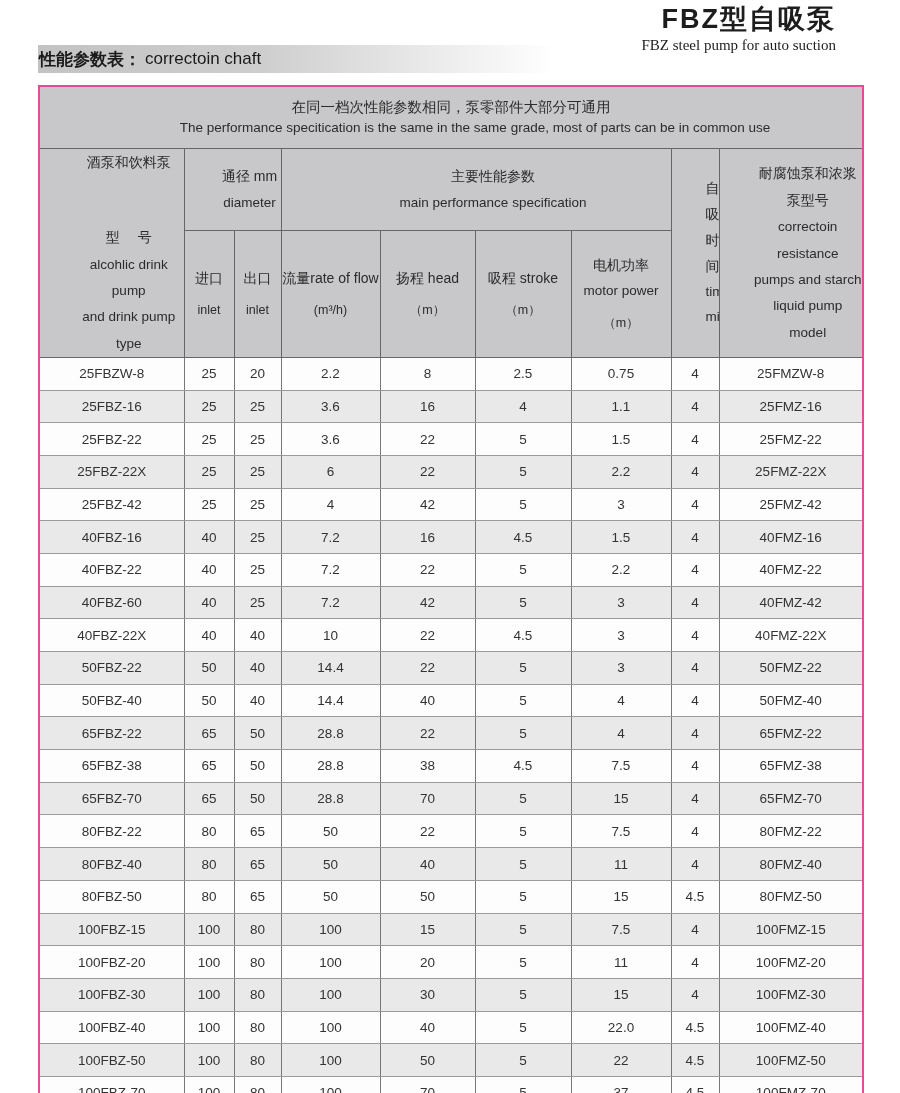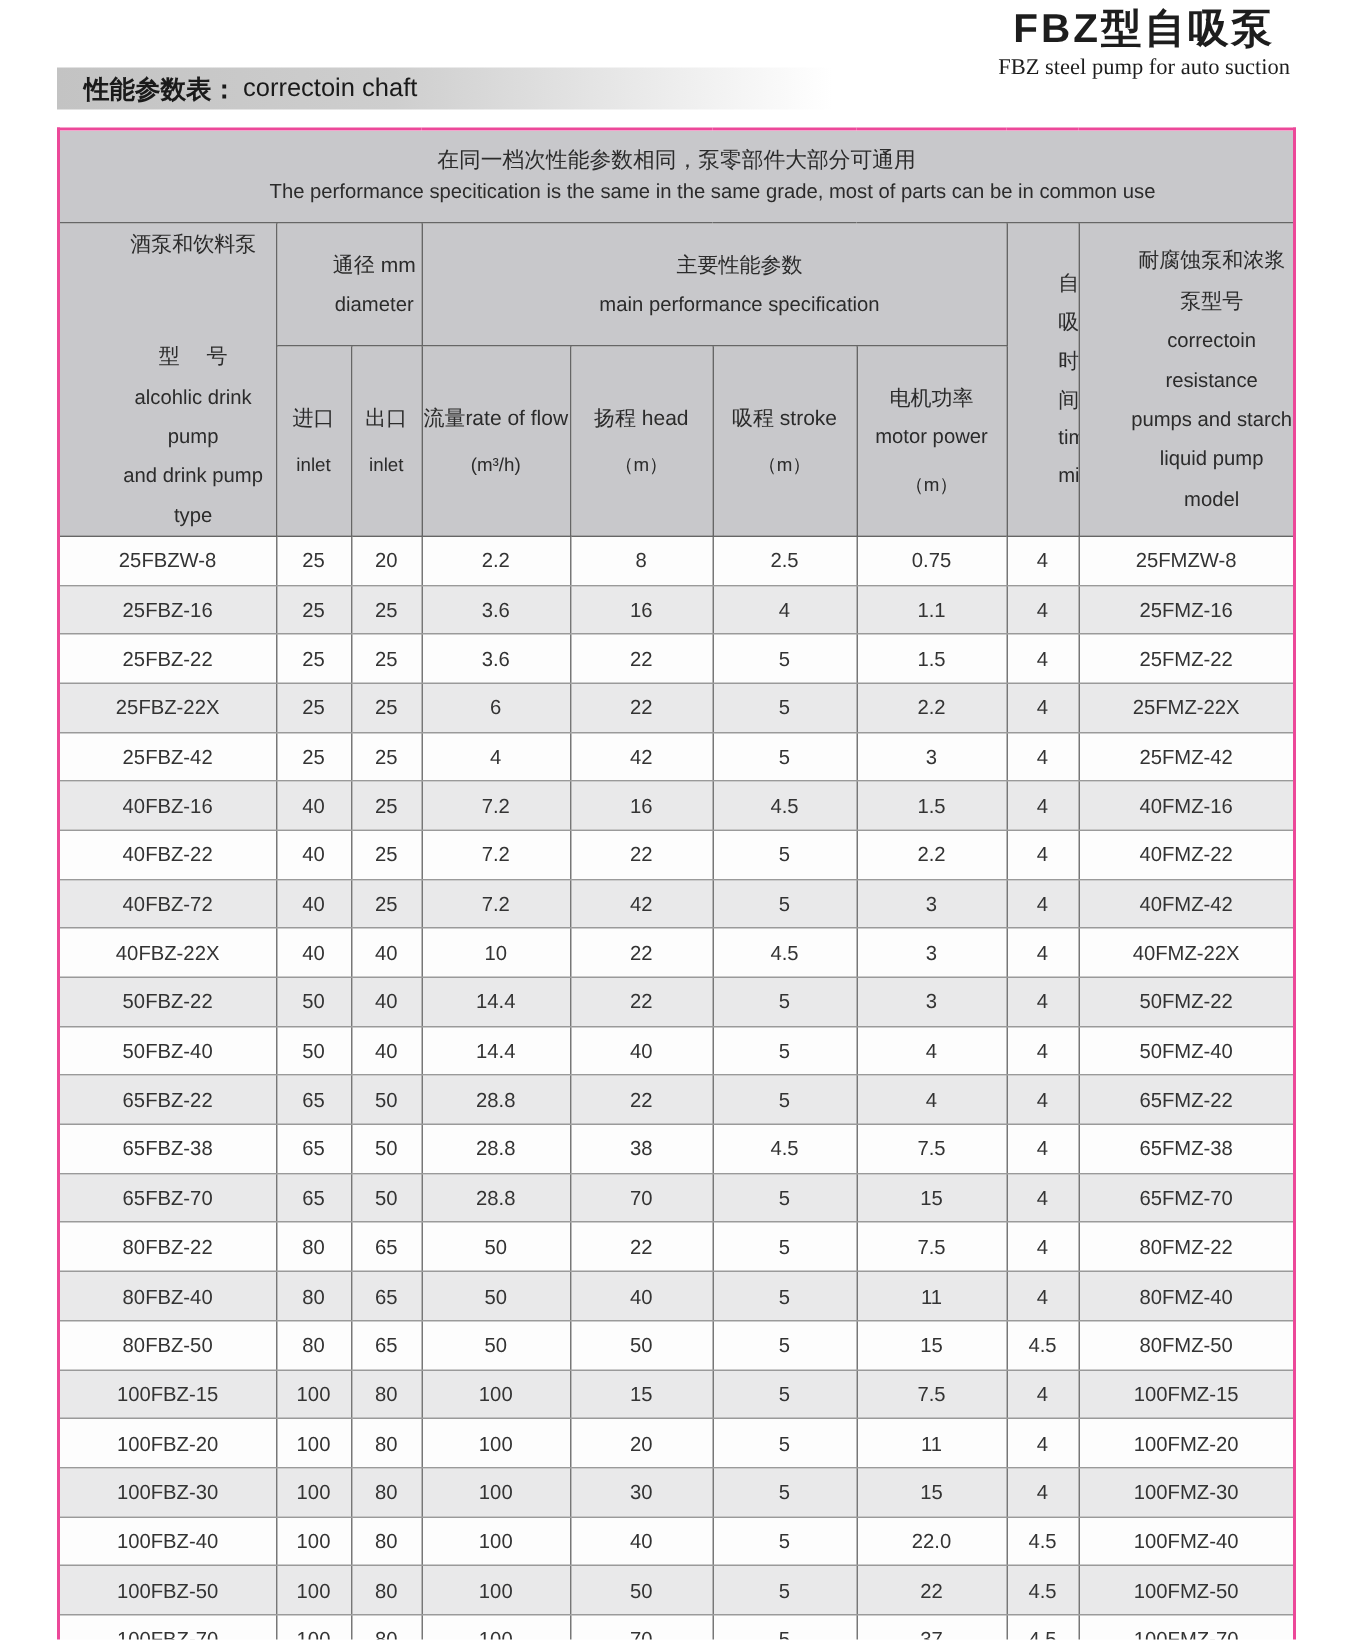--- a/index.html
+++ b/index.html
@@ -2,28 +2,28 @@
 <html style="--header-bg: #c8c8cb; --row-bg: #fdfdfd; --row-alt-bg: #e9e9ea; --bar-gray: #c3c3c3;"><head>
 <meta charset="utf-8">
 <style>
   html,body{margin:0;padding:0;}
   body{
     width:900px;height:1093px;background:#fff;position:relative;
     font-family:"Liberation Sans","DejaVu Sans",sans-serif;color:#333;
     -webkit-font-smoothing:antialiased;
   }
   
-  .titles{position:absolute;top:4px;right:40px;text-align:center;}
+  .titles{position:absolute;top:4px;right:64px;text-align:right;}
   .title-cn{font-size:27px;font-weight:bold;letter-spacing:2px;color:#1d1d1d;line-height:1.15;}
   .title-en{font-size:15px;color:#1d1d1d;margin-top:2px;font-family:Liberation Serif, serif;}
   
   .section-bar{
     position:absolute;left:38px;top:45px;width:562px;height:28px;
     background:linear-gradient(to right,var(--bar-gray,#c3c3c3) 0%,#cecece 40%,#ffffff 92%);
-    display:flex;align-items:center;padding-left:18px;box-sizing:border-box;
+    display:flex;align-items:center;padding-left:1px;box-sizing:border-box;
     font-size:17px;color:#1a1a1a;
   }
   .section-cn{font-weight:bold;}
   .section-en{margin-left:4px;}
   
   table.perf{
     position:absolute;left:38px;top:85px;width:824px;
     border-collapse:collapse;table-layout:fixed;
     border:2px solid #ec4899;
   }
@@ -215,21 +215,21 @@
         <td>40</td>
         <td>25</td>
         <td>7.2</td>
         <td>22</td>
         <td>5</td>
         <td>2.2</td>
         <td>4</td>
         <td>40FMZ-22</td>
       </tr>
       <tr class="alt">
-        <td>40FBZ-72</td>
+        <td>40FBZ-60</td>
         <td>40</td>
         <td>25</td>
         <td>7.2</td>
         <td>42</td>
         <td>5</td>
         <td>3</td>
         <td>4</td>
         <td>40FMZ-42</td>
       </tr>
       <tr>

